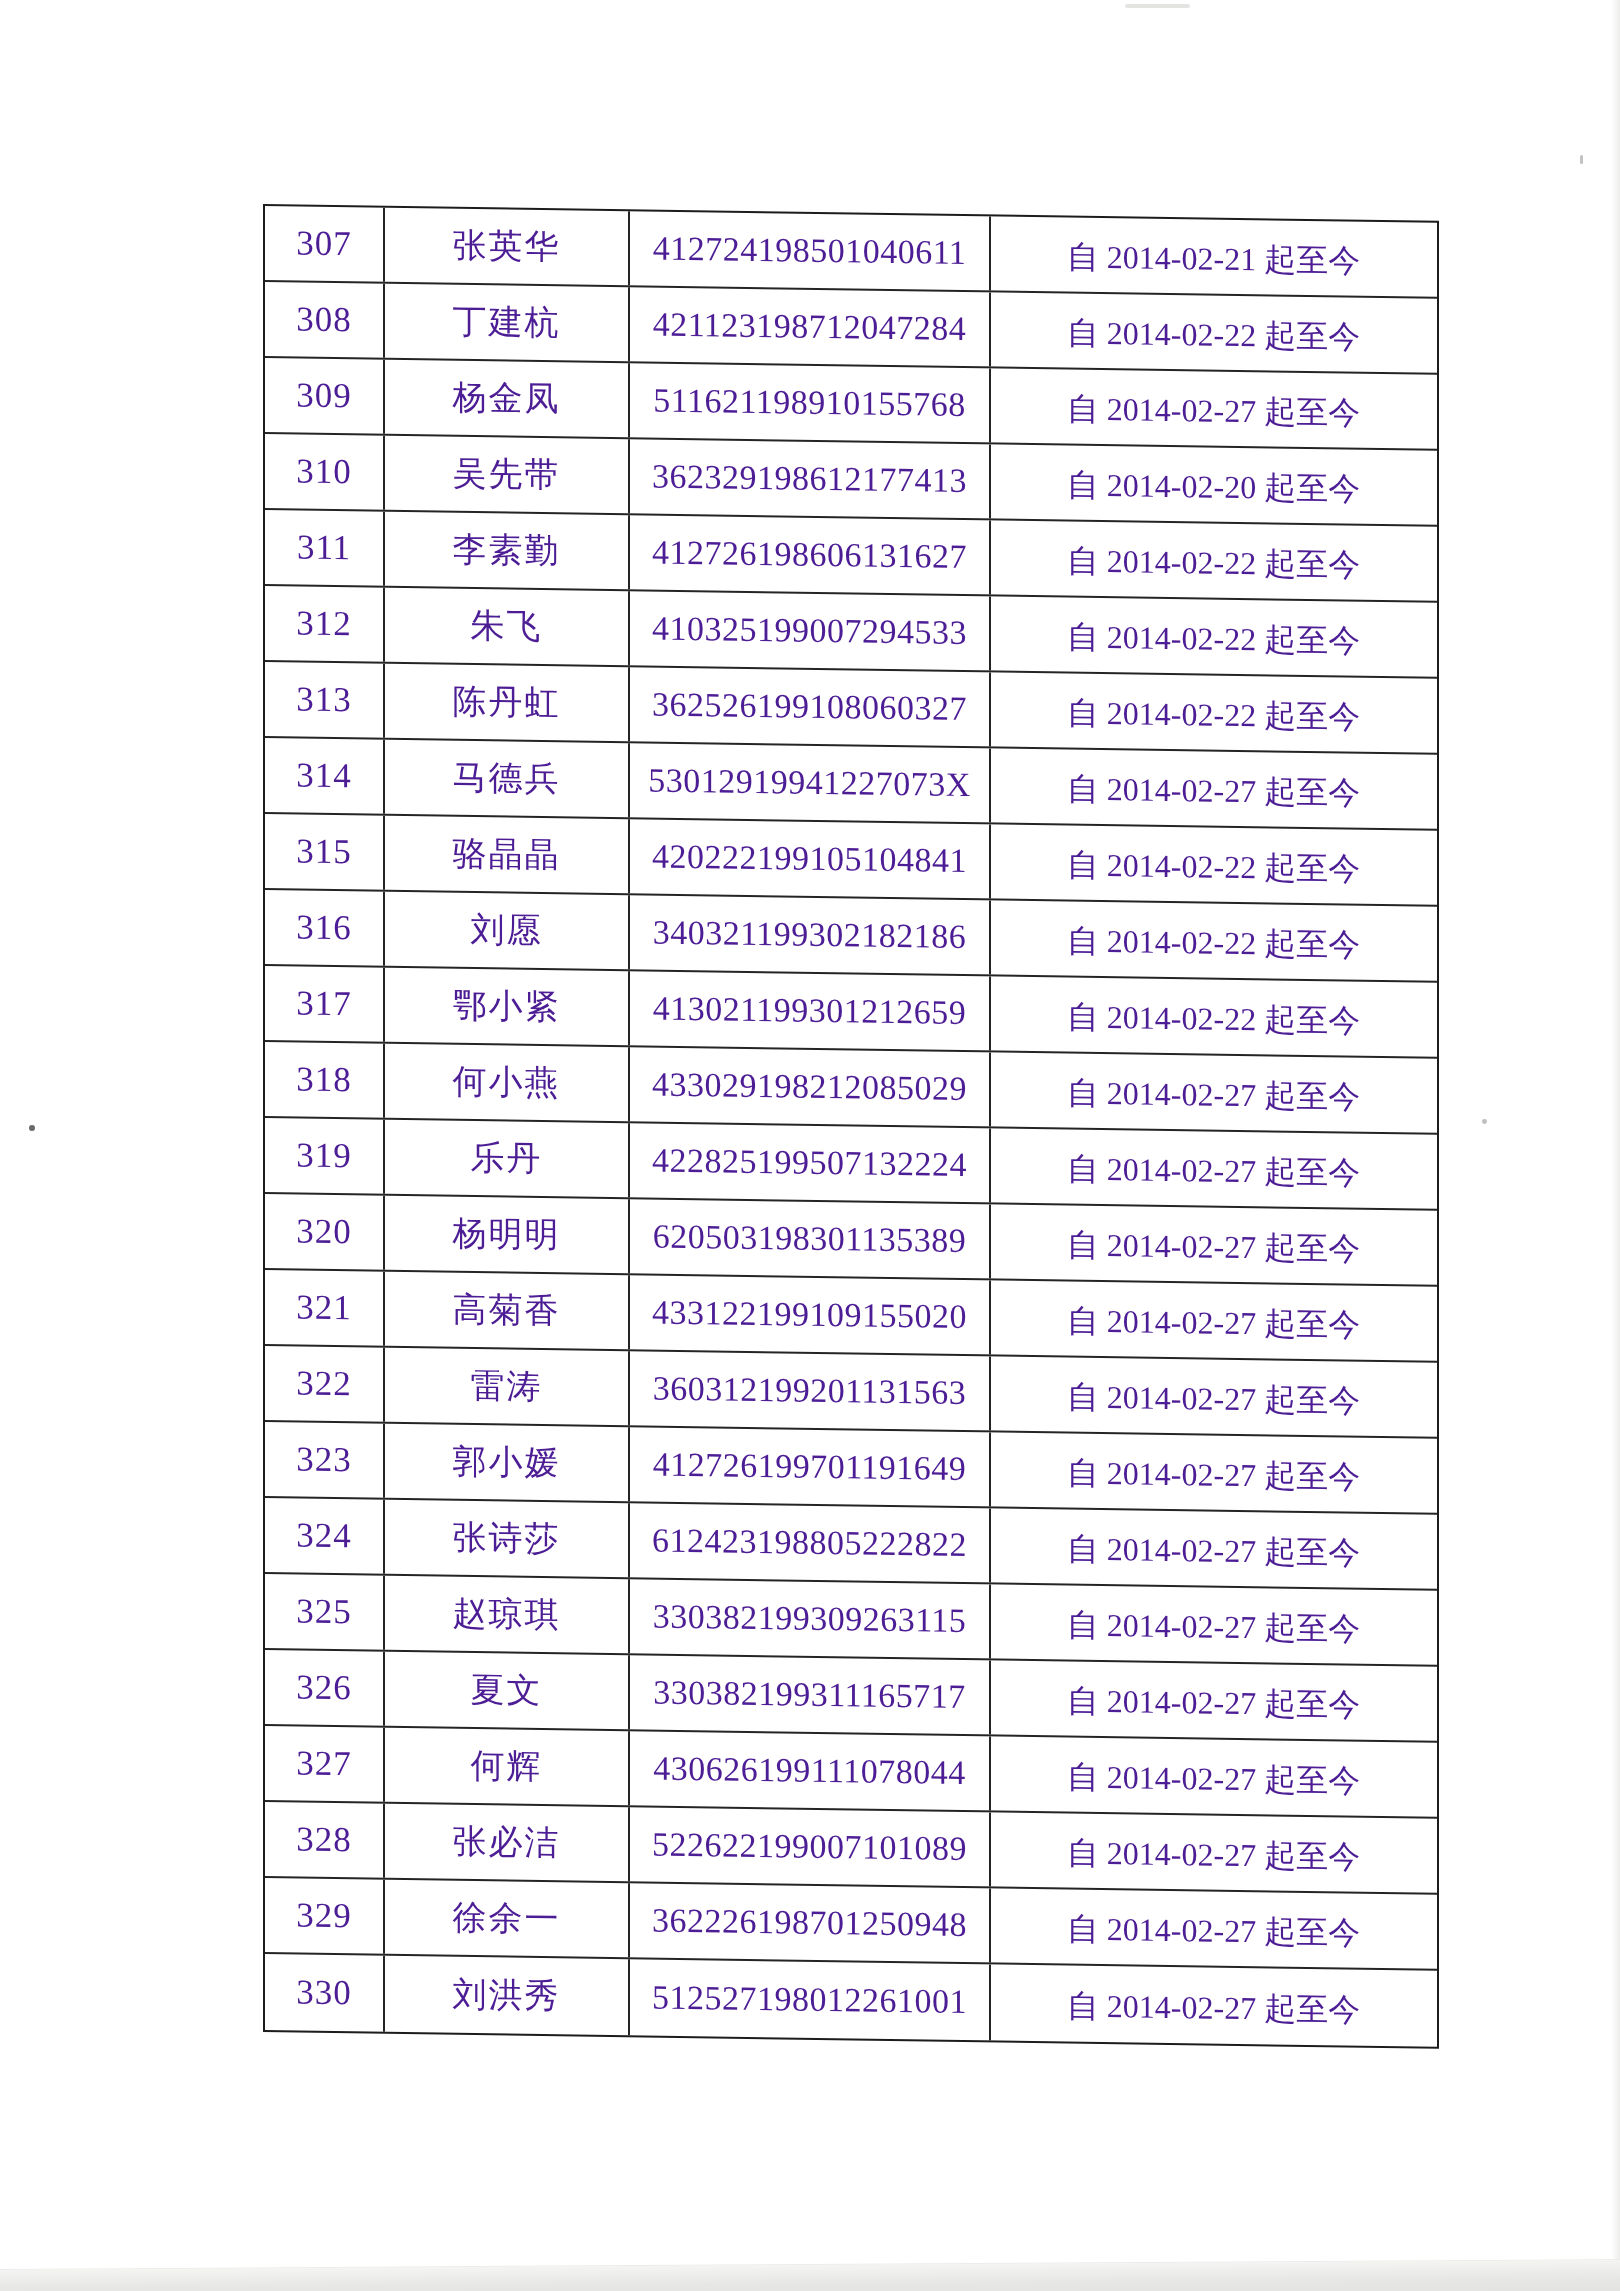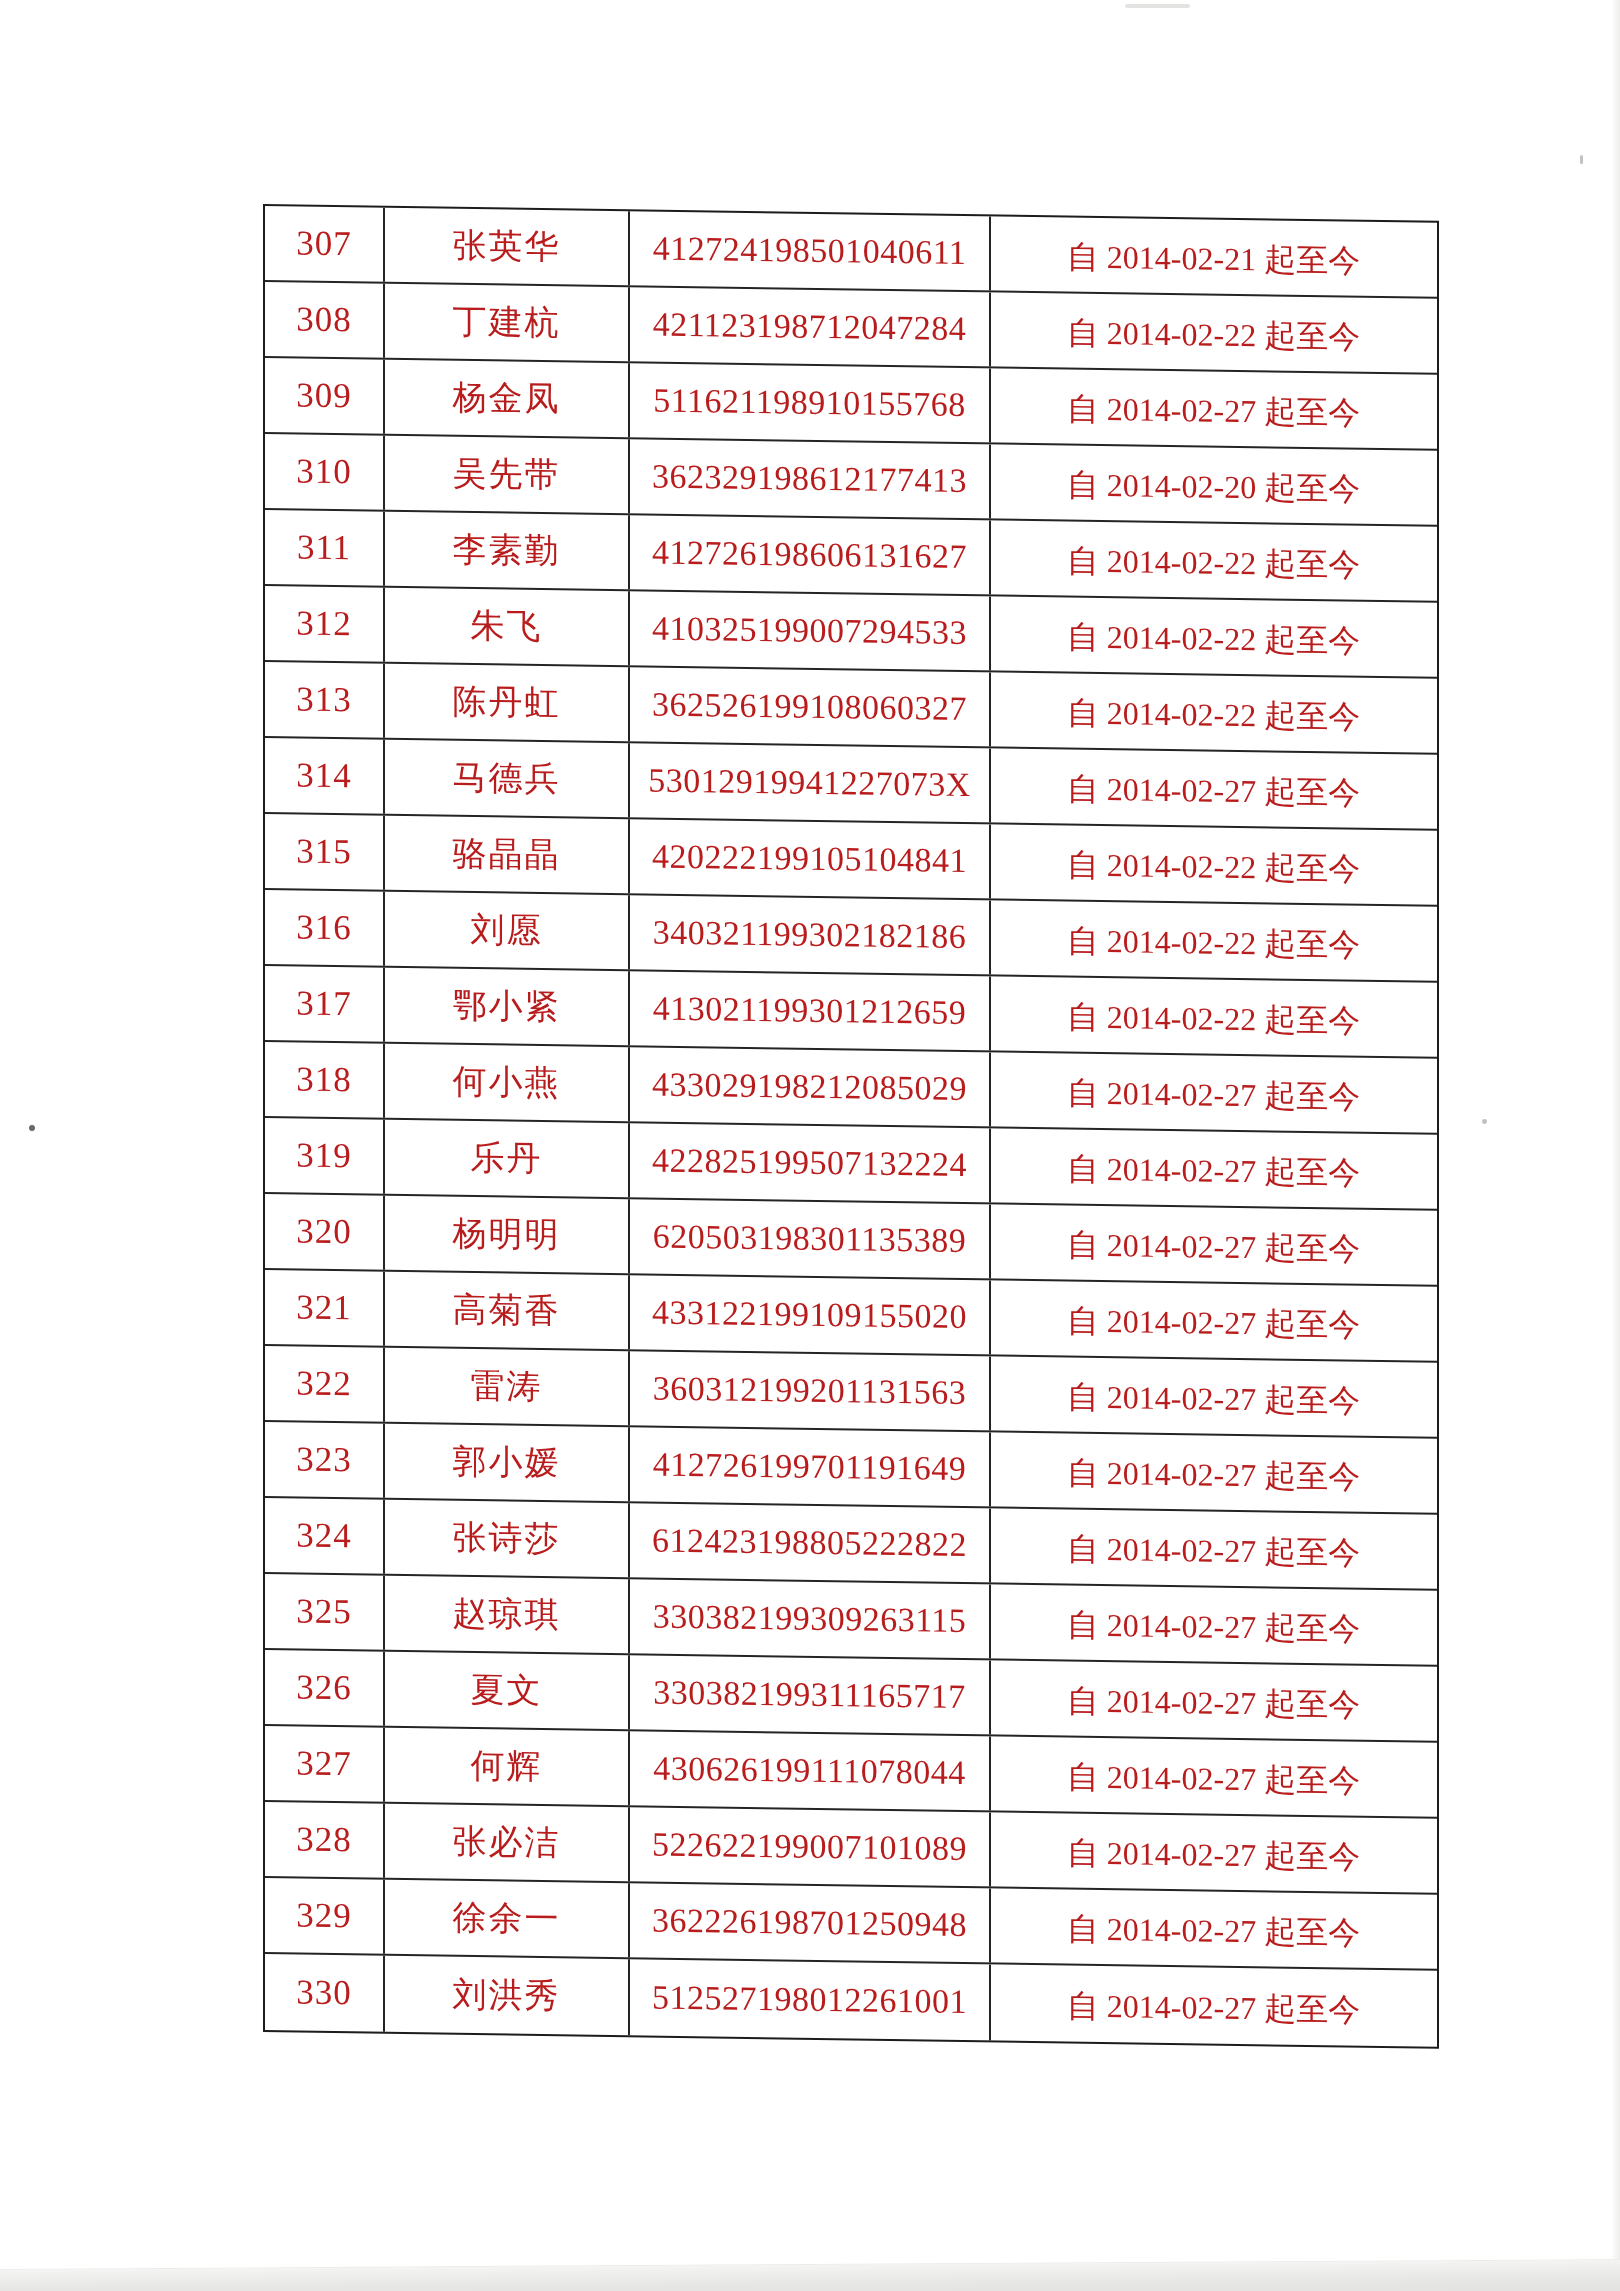--- a/index.html
+++ b/index.html
@@ -7,21 +7,21 @@
     padding: 0;
     background: #9a9a9a;
   }
   .page {
     position: relative;
     width: 1620px;
     height: 2292px;
     background: #ffffff;
     overflow: hidden;
     font-family: "Liberation Serif", "DejaVu Serif", serif;
-    color: #b91c1c;
+    color: #4c1d95;
   }
   
   .roster-table {
     position: absolute;
     left: 263px;
     top: 204px;
     width: 1176px;
     border: 2.9px solid #1c1c1c;
     transform: skewY(0.82deg);
     transform-origin: 0 0;

